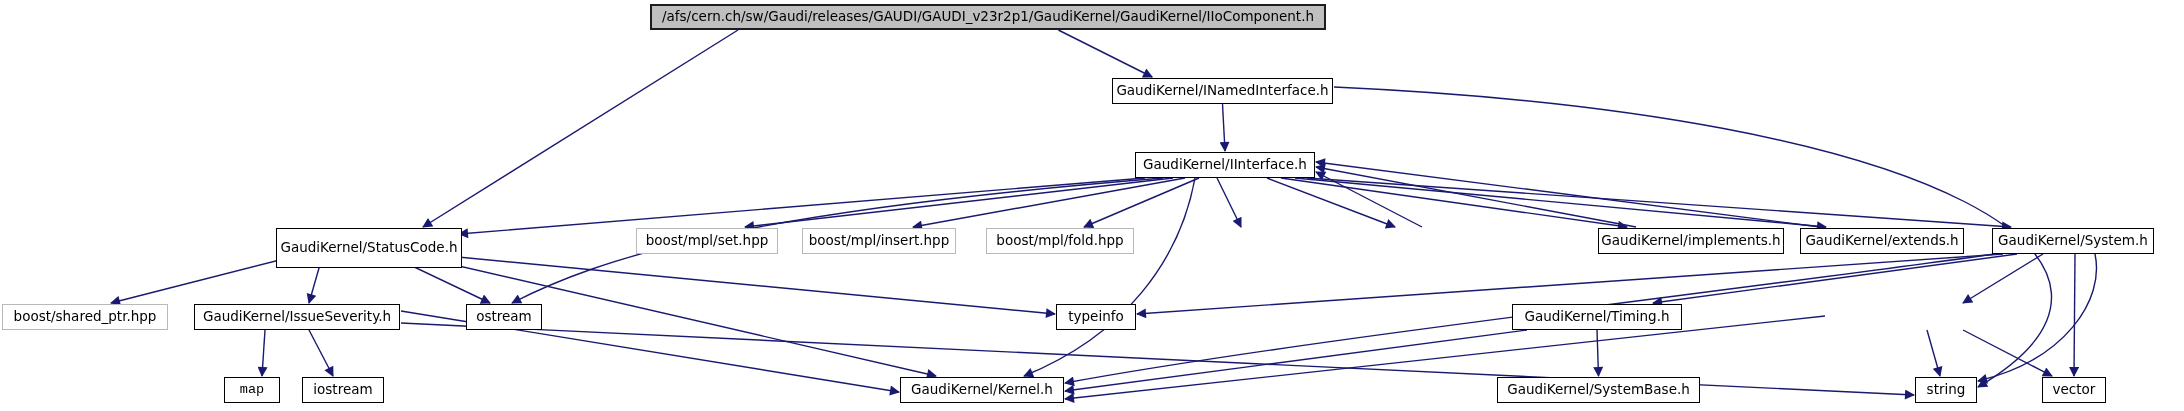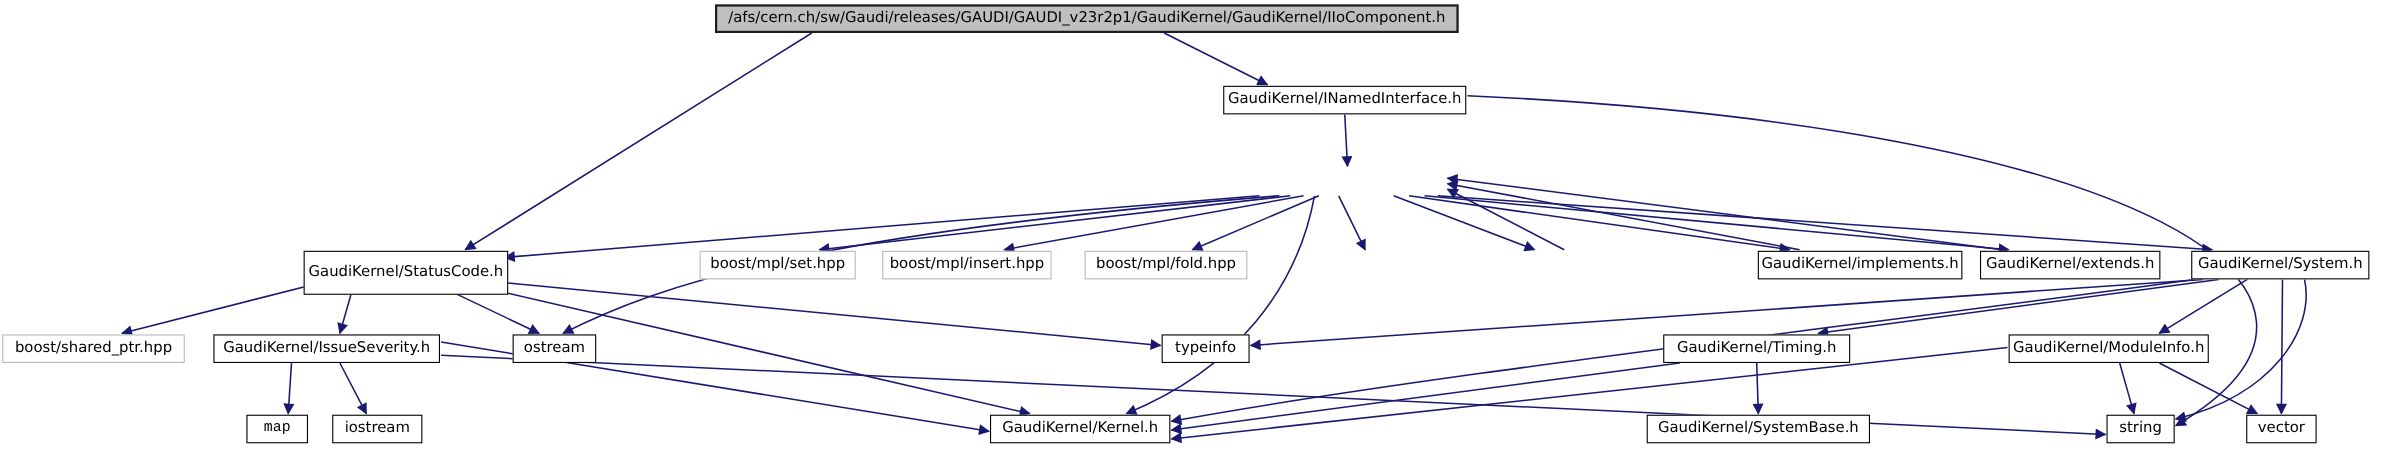--- a/index.html
+++ b/index.html
@@ -57,32 +57,32 @@
       <path d="M2075,254 L2074,376" fill="none" stroke="#191970" stroke-width="1.4" marker-end="url(#arrow)"></path>
       <path d="M1995,254 C1700,295 1300,340 1065,383" fill="none" stroke="#191970" stroke-width="1.4" marker-end="url(#arrow)"></path>
       <path d="M1597,330 L1598.5,376" fill="none" stroke="#191970" stroke-width="1.4" marker-end="url(#arrow)"></path>
       <path d="M1527,330 L1065,391" fill="none" stroke="#191970" stroke-width="1.4" marker-end="url(#arrow)"></path>
       <path d="M1927,330 L1940,376" fill="none" stroke="#191970" stroke-width="1.4" marker-end="url(#arrow)"></path>
       <path d="M1963,330 L2052,376" fill="none" stroke="#191970" stroke-width="1.4" marker-end="url(#arrow)"></path>
       <path d="M1825,316 L1065,399" fill="none" stroke="#191970" stroke-width="1.4" marker-end="url(#arrow)"></path>
     </svg>
     <div class="node root" style="left: 650px; top: 4px; width: 676px; height: 26px;">/afs/cern.ch/sw/Gaudi/releases/GAUDI/GAUDI_v23r2p1/GaudiKernel/GaudiKernel/IIoComponent.h</div>
     <div class="node linked" style="left: 1112px; top: 78px; width: 221px; height: 26px;">GaudiKernel/INamedInterface.h</div>
+    <div class="node linked" style="left: 1135px; top: 152px; width: 180px; height: 26px;">GaudiKernel/IInterface.h</div>
     <div class="node linked" style="left: 276px; top: 228px; width: 186px; height: 40px;">GaudiKernel/StatusCode.h</div>
     <div class="node external" style="left: 636px; top: 228px; width: 142px; height: 26px;">boost/mpl/set.hpp</div>
     <div class="node external" style="left: 802px; top: 228px; width: 154px; height: 26px;">boost/mpl/insert.hpp</div>
     <div class="node external" style="left: 986px; top: 228px; width: 148px; height: 26px;">boost/mpl/fold.hpp</div>
     <div class="node linked" style="left: 1598px; top: 228px; width: 186px; height: 26px;">GaudiKernel/implements.h</div>
     <div class="node linked" style="left: 1800px; top: 228px; width: 164px; height: 26px;">GaudiKernel/extends.h</div>
     <div class="node linked" style="left: 1992px; top: 228px; width: 162px; height: 26px;">GaudiKernel/System.h</div>
     <div class="node external" style="left: 2px; top: 304px; width: 166px; height: 26px;">boost/shared_ptr.hpp</div>
     <div class="node linked" style="left: 194px; top: 304px; width: 206px; height: 26px;">GaudiKernel/IssueSeverity.h</div>
     <div class="node plain" style="left: 466px; top: 304px; width: 76px; height: 26px;">ostream</div>
     <div class="node plain" style="left: 1056px; top: 304px; width: 80px; height: 26px;">typeinfo</div>
     <div class="node linked" style="left: 1512px; top: 304px; width: 170px; height: 26px;">GaudiKernel/Timing.h</div>
-    <div class="node linked" style="left: 1826px; top: 304px; width: 182px; height: 26px;">GaudiKernel/ModuleInfo.h</div>
     <div class="node plain" style="left: 224px; top: 377px; width: 56px; height: 26px; font-family: Liberation Mono, monospace;">map</div>
     <div class="node plain" style="left: 302px; top: 377px; width: 82px; height: 26px;">iostream</div>
     <div class="node linked" style="left: 900px; top: 377px; width: 164px; height: 26px;">GaudiKernel/Kernel.h</div>
     <div class="node linked" style="left: 1497px; top: 377px; width: 203px; height: 26px;">GaudiKernel/SystemBase.h</div>
     <div class="node plain" style="left: 1915px; top: 377px; width: 62px; height: 26px;">string</div>
     <div class="node plain" style="left: 2042px; top: 377px; width: 64px; height: 26px;">vector</div>
   </div>
 
 </body></html>

